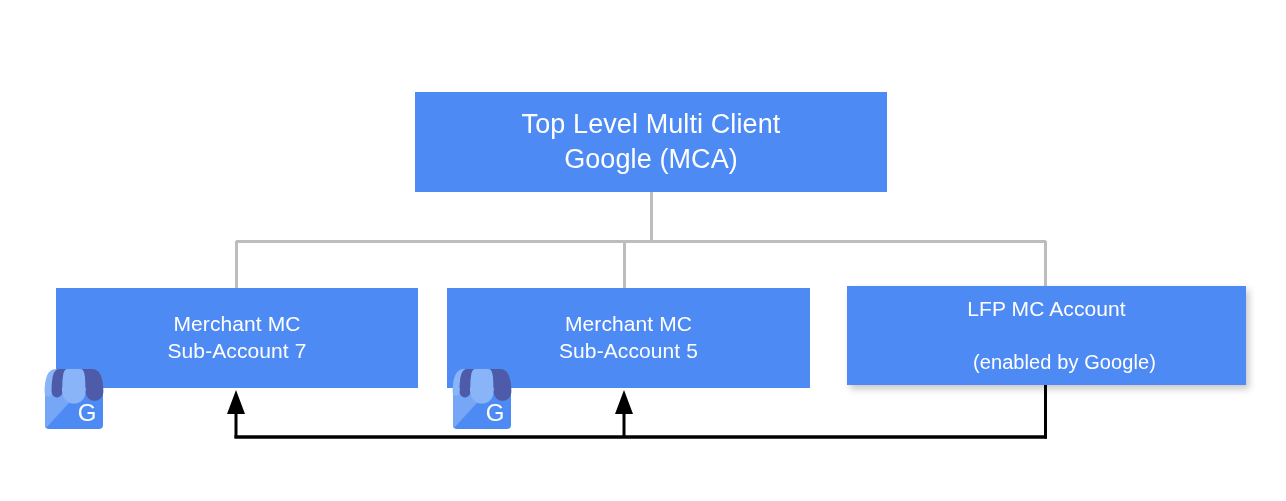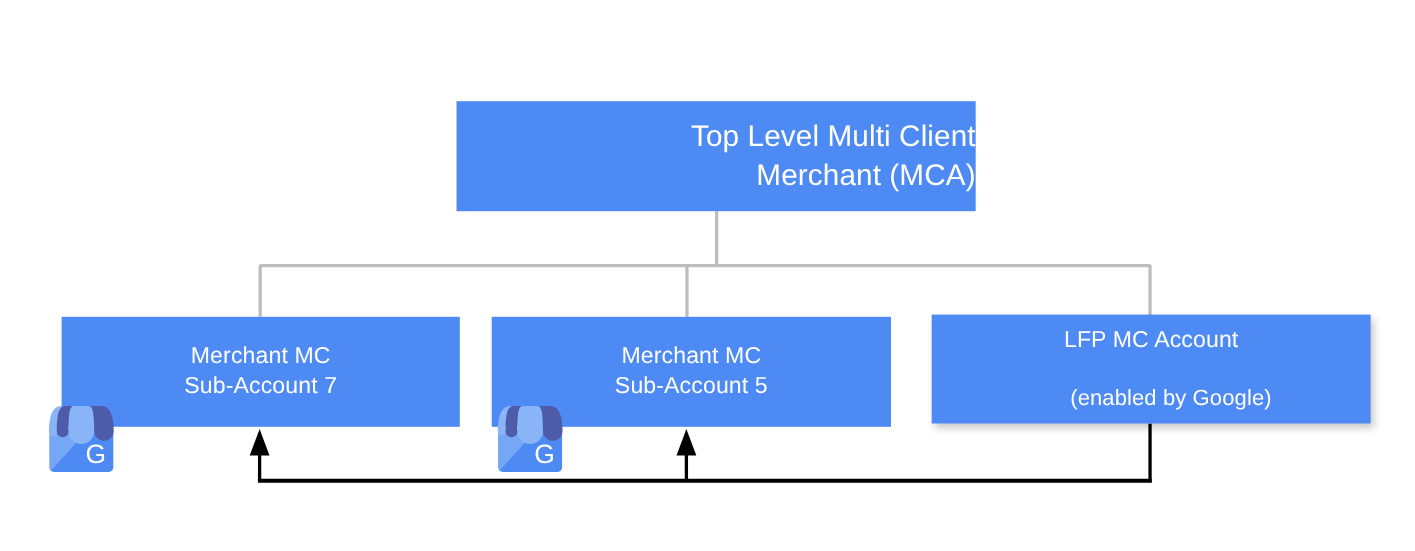--- a/index.html
+++ b/index.html
@@ -116,23 +116,23 @@
       <line x1="234.5" y1="437" x2="1047" y2="437" stroke="#000000" stroke-width="3.5"></line>
 
       <line x1="236" y1="438" x2="236" y2="404" stroke="#000000" stroke-width="3"></line>
       <polygon points="236,390 245,414 227,414" fill="#000000"></polygon>
 
       <line x1="624" y1="438" x2="624" y2="404" stroke="#000000" stroke-width="3"></line>
       <polygon points="624,390 633,414 615,414" fill="#000000"></polygon>
     </g>
   </svg>
 
-  <div class="node" id="node-mca" style="background: rgb(78, 138, 244); color: rgb(255, 255, 255); align-items: flex-end;">
+  <div class="node" id="node-mca" style="background: rgb(78, 138, 244); color: rgb(255, 255, 255);">
     <span class="node-line">Top Level Multi Client</span>
-    <span class="node-line">Merchant (MCA)</span>
+    <span class="node-line">Google (MCA)</span>
   </div>
 
   <div class="node" id="node-sub1" style="background: rgb(78, 138, 244); color: rgb(255, 255, 255);">
     <span class="node-line">Merchant MC</span>
     <span class="node-line">Sub-Account 7</span>
   </div>
 
   <div class="node" id="node-sub2" style="background: rgb(78, 138, 244); color: rgb(255, 255, 255);">
     <span class="node-line">Merchant MC</span>
     <span class="node-line">Sub-Account 5</span>

